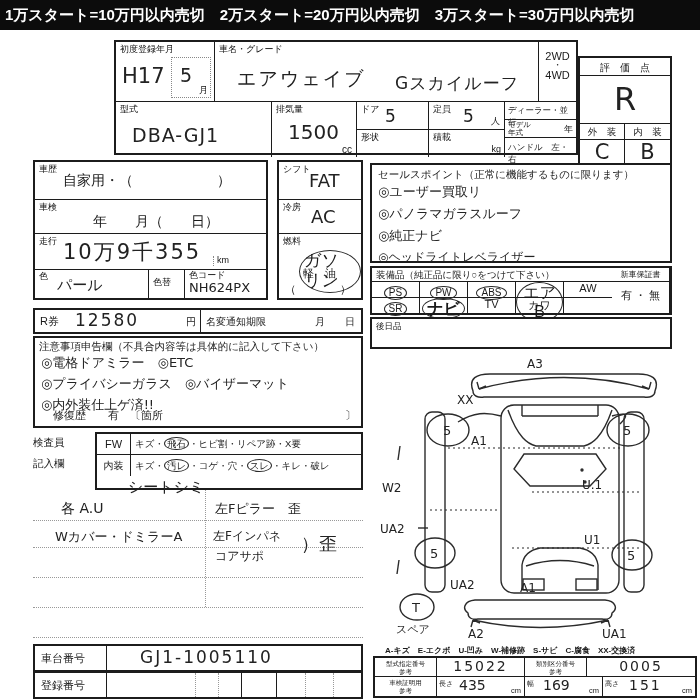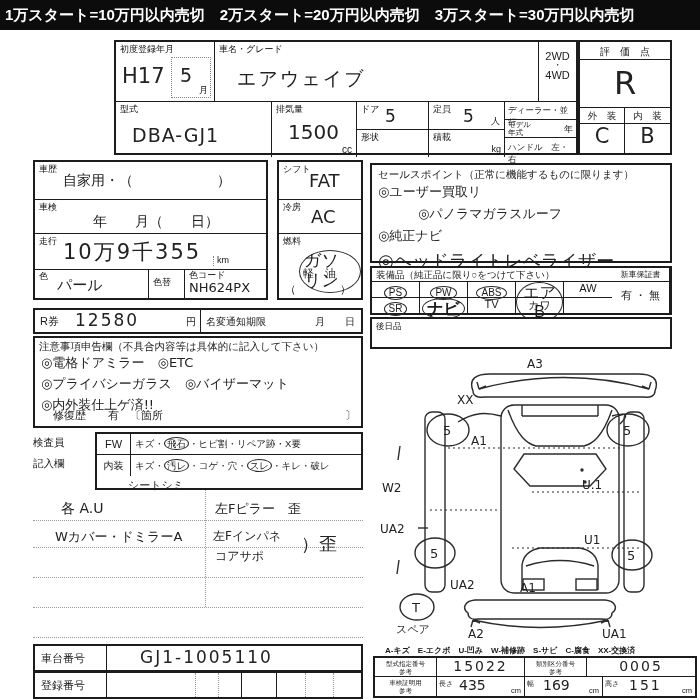--- a/index.html
+++ b/index.html
@@ -35,20 +35,21 @@
       <div class="abs hw" style="left:6px;top:22px;font-size:21px;">H17</div>
       <div class="abs" style="left:55px;top:15px;width:40px;height:41px;border:1px dotted #888;">
         <span class="abs hw" style="left:8px;top:6px;font-size:19px;">5</span>
         <span class="abs lbl" style="right:2px;bottom:1px;">月</span>
       </div>
     </div>
 
     <div class="cell bb" style="left:99px;top:0;width:323px;height:60px;">
       <div class="abs lbl" style="left:4px;top:3px;">車名・グレード</div>
       <div class="abs hw" style="left:22px;top:24px;font-size:19px;letter-spacing:2px;">エアウェイブ</div>
+      <div class="abs hw" style="left:180px;top:30px;font-size:17px;letter-spacing:1px;">Gスカイルーフ</div>
     </div>
 
     <div class="cell bb" style="left:422px;top:0;width:38px;height:60px;border-left:1px solid #1c1c1c;text-align:center;">
       <div style="font-size:11px;margin-top:8px;">2WD</div>
       <div style="font-size:9px;line-height:7px;">・</div>
       <div style="font-size:11px;">4WD</div>
     </div>
 
     <div class="cell br" style="left:0;top:60px;width:156px;height:55px;">
       <div class="abs lbl" style="left:4px;top:3px;">型式</div>
@@ -85,21 +86,21 @@
       </div>
       <div style="height:19px;font-size:8.5px;padding:4px 0 0 3px;">ハンドル　左・右</div>
     </div>
 
     <div class="cell br" style="left:313px;top:88px;width:76px;height:27px;">
       <span class="abs lbl" style="left:4px;top:3px;">積載</span>
       <span class="abs lbl" style="right:3px;bottom:2px;">kg</span>
     </div>
   </div>
 
-  <div class="box" style="left:578px;top:40px;width:94px;height:115px;">
+  <div class="box" style="left:578px;top:56px;width:94px;height:115px;">
     <div class="bb" style="height:18px;text-align:center;font-size:10px;padding-top:3px;">評　価　点</div>
     <div class="hw" style="height:47px;text-align:center;font-size:32px;line-height:46px;">R</div>
     <div class="bb" style="height:17px;display:flex;border-top:1px solid #1c1c1c;">
       <span class="br" style="width:50%;text-align:center;font-size:9.5px;padding-top:2px;">外　装</span>
       <span style="width:50%;text-align:center;font-size:9.5px;padding-top:2px;">内　装</span>
     </div>
     <div style="height:29px;display:flex;">
       <span class="br hw" style="width:50%;text-align:center;font-size:21px;">C</span>
       <span class="hw" style="width:50%;text-align:center;font-size:21px;">B</span>
     </div>
@@ -147,23 +148,23 @@
       <span class="abs lbl" style="left:4px;top:3px;">燃料</span>
       <span class="abs oval" style="left:20px;top:16px;font-size:17px;">ガソリン</span>
       <span class="abs" style="left:24px;top:32px;font-size:11px;">軽　油</span>
       <span class="abs" style="left:6px;top:48px;font-size:11px;">（　　　　）</span>
     </div>
   </div>
 
   <div class="box" style="left:370px;top:163px;width:302px;height:100px;">
     <div style="font-size:10.5px;padding:3px 0 0 6px;">セールスポイント（正常に機能するものに限ります）</div>
     <div class="hw" style="font-size:13px;padding:1px 0 0 6px;">◎ユーザー買取リ</div>
-    <div class="hw" style="font-size:13px;padding:4px 0 0 6px;margin-left:40px;">◎パノラマガラスルーフ</div>
+    <div class="hw" style="font-size:13px;padding:4px 0 0 6px;">◎パノラマガラスルーフ</div>
     <div class="hw" style="font-size:13px;padding:4px 0 0 6px;">◎純正ナビ</div>
-    <div class="hw" style="font-size:18px;padding:4px 8px 0 6px;">◎ヘッドライトレベライザー</div>
+    <div class="hw" style="font-size:12px;padding:4px 8px 0 6px;">◎ヘッドライトレベライザー</div>
   </div>
 
   <div class="box" style="left:370px;top:266px;width:302px;height:49px;">
     <div class="abs br" style="right:0;top:0;width:58px;height:45px;">
       <div style="font-size:8px;text-align:center;border-bottom:1px solid #1c1c1c;padding:1px 0;">新車保証書</div>
       <div style="font-size:11px;text-align:center;padding-top:6px;">有 ・ 無</div>
     </div>
     <div class="abs" style="left:0;top:0;width:240px;height:45px;">
       <div style="font-size:9.5px;padding:1px 0 0 4px;border-bottom:1px solid #1c1c1c;height:14px;">装備品（純正品に限り○をつけて下さい）</div>
       <div style="display:flex;height:16px;border-bottom:1px solid #1c1c1c;">
@@ -219,21 +220,21 @@
         <span>キズ</span><span>・</span><span class="oval" style="padding:0 2px;">飛石</span><span>・</span><span>ヒビ割</span><span>・</span><span>リペア跡</span><span>・</span><span>X要</span>
       </span>
     </div>
     <div style="display:flex;height:21px;align-items:center;">
       <span class="br" style="width:34px;text-align:center;font-size:10px;align-self:stretch;line-height:21px;">内装</span>
       <span style="flex:1;font-size:9.5px;padding-left:4px;white-space:nowrap;">
         <span>キズ</span><span>・</span><span class="oval" style="padding:0 2px;">汚レ</span><span>・</span><span>コゲ</span><span>・</span><span>穴</span><span>・</span><span class="oval" style="padding:0 2px;">スレ</span><span>・</span><span>キレ</span><span>・</span><span>破レ</span>
       </span>
     </div>
   </div>
-  <div class="abs hw" style="left:128px;top:478px;font-size:11px;">シートシミ</div>
+  <div class="abs hw" style="left:128px;top:478px;font-size:15px;">シートシミ</div>
 
   <div class="abs" style="left:33px;top:490px;width:330px;height:150px;">
     <div class="dotline" style="left:0;top:30px;width:330px;"></div>
     <div class="dotline" style="left:0;top:57px;width:330px;"></div>
     <div class="dotline" style="left:0;top:87px;width:330px;"></div>
     <div class="dotline" style="left:0;top:117px;width:330px;"></div>
     <div class="dotline" style="left:0;top:147px;width:330px;"></div>
     <div class="dotv" style="left:172px;top:0;height:117px;"></div>
     <div class="abs hw" style="left:28px;top:10px;font-size:14px;">各 A.U</div>
     <div class="abs hw" style="left:22px;top:38px;font-size:13px;">Wカバー・ドミラーA</div>

